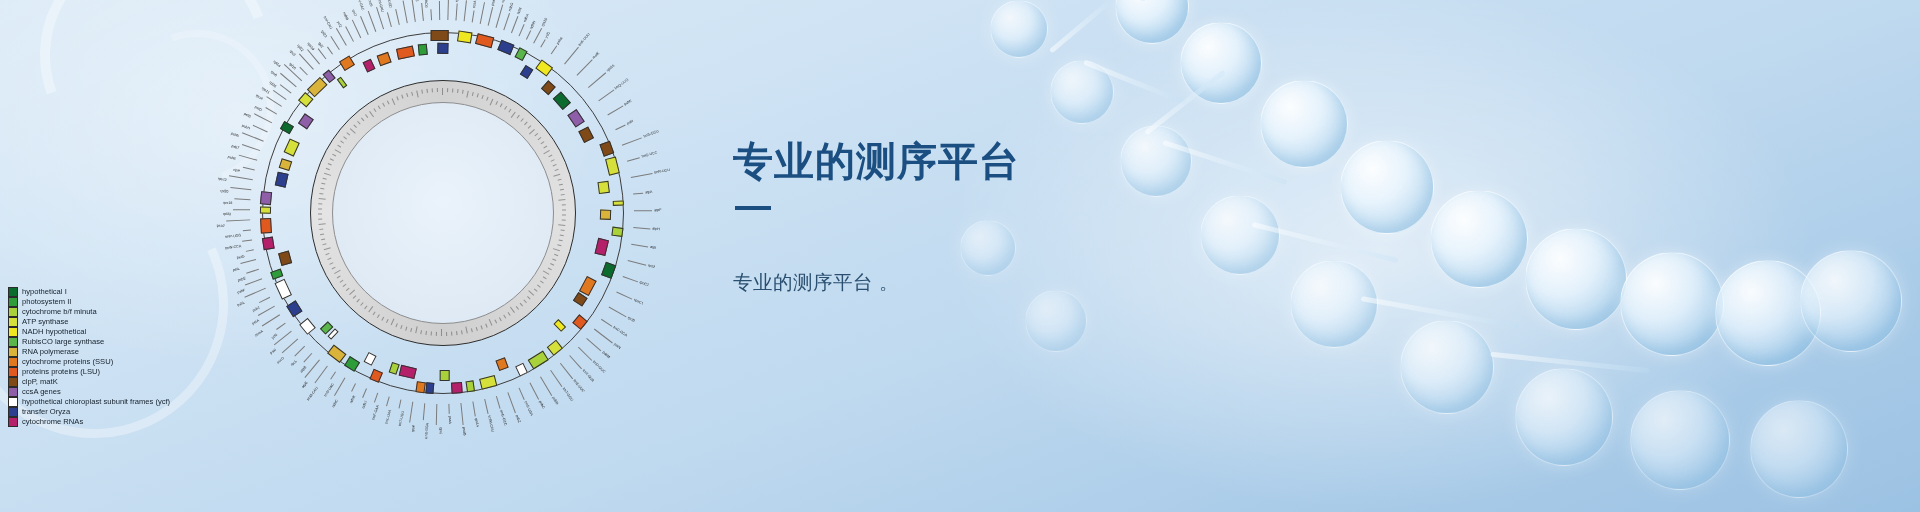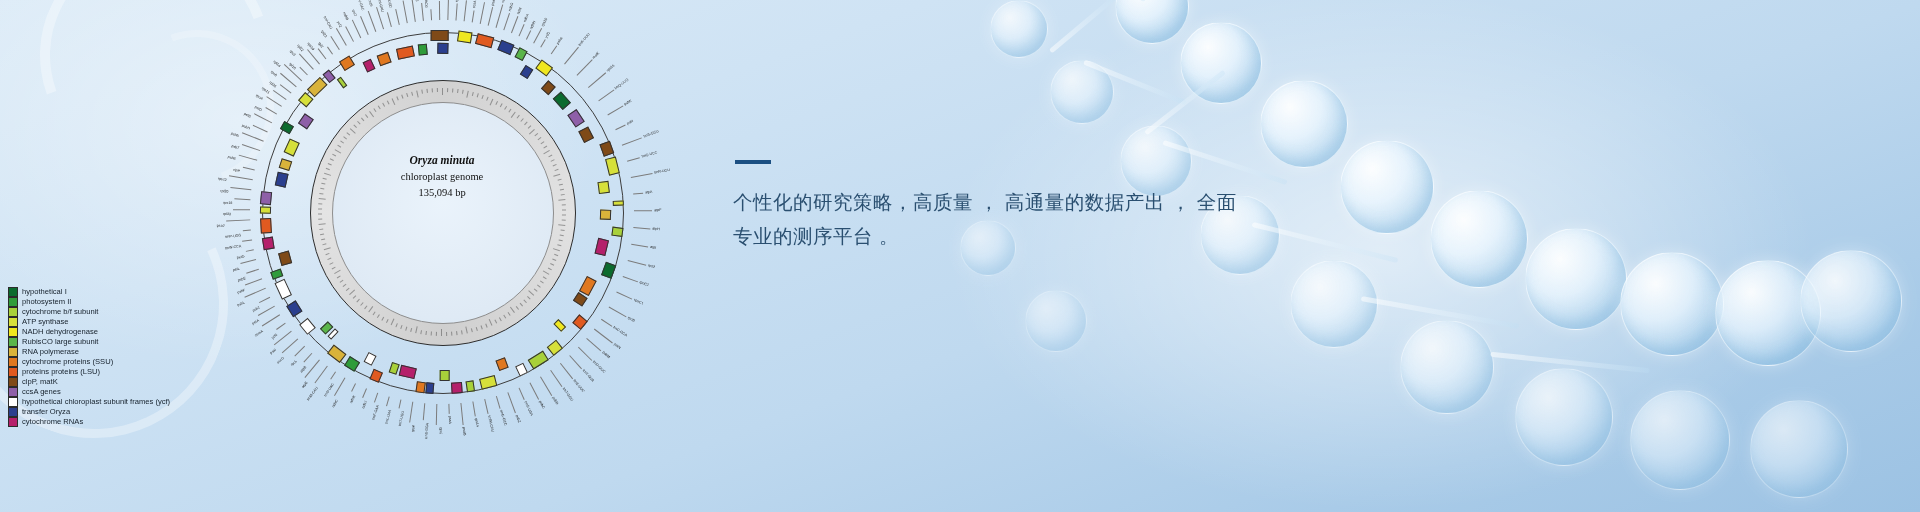--- a/index.html
+++ b/index.html
@@ -542,51 +542,46 @@
         <s style="transform-origin: 0px 0px; transform: rotate(283.757deg) translate(212.711px, -2px);">psaC</s>
         <s style="transform-origin: 0px 0px; transform: rotate(286.189deg) translate(217.708px, -2px);">ndhE</s>
         <s style="transform-origin: 0px 0px; transform: rotate(288.622deg) translate(211.896px, -2px);">ndhG</s>
         <s style="transform-origin: 0px 0px; transform: rotate(291.054deg) translate(212.013px, -2px);">ndhI</s>
         <s style="transform-origin: 0px 0px; transform: rotate(293.486deg) translate(207.239px, -2px);">ndhA</s>
         <s style="transform-origin: 0px 0px; transform: rotate(295.919deg) translate(203.452px, -2px);">ndhH</s>
         <s style="transform-origin: 0px 0px; transform: rotate(298.351deg) translate(211.159px, -2px);">rps15</s>
         <s style="transform-origin: 0px 0px; transform: rotate(300.784deg) translate(202.97px, -2px);">ycf1</s>
       </div>
 
-    <div class="center-label">
-      <div class="sp">Oryza minuta</div>
-      <div class="cg">chloroplast genome</div>
-      <div class="bp">135,094 bp</div>
-    </div>
   </div>
 
   <div id="legend">
       <div class="row">
         <span class="sw" style="background: rgb(11, 107, 46);"></span>
         <span class="lb">hypothetical I</span>
       </div>
       <div class="row">
         <span class="sw" style="background: rgb(47, 156, 58);"></span>
         <span class="lb">photosystem II</span>
       </div>
       <div class="row">
         <span class="sw" style="background: rgb(168, 209, 58);"></span>
-        <span class="lb">cytochrome b/f subunit</span>
+        <span class="lb">cytochrome b/f minuta</span>
       </div>
       <div class="row">
         <span class="sw" style="background: rgb(214, 224, 58);"></span>
         <span class="lb">ATP synthase</span>
       </div>
       <div class="row">
         <span class="sw" style="background: rgb(239, 231, 31);"></span>
-        <span class="lb">NADH dehydrogenase</span>
+        <span class="lb">NADH hypothetical</span>
       </div>
       <div class="row">
         <span class="sw" style="background: rgb(90, 181, 74);"></span>
-        <span class="lb">RubisCO large subunit</span>
+        <span class="lb">RubisCO large synthase</span>
       </div>
       <div class="row">
         <span class="sw" style="background: rgb(217, 179, 58);"></span>
         <span class="lb">RNA polymerase</span>
       </div>
       <div class="row">
         <span class="sw" style="background: rgb(224, 120, 32);"></span>
         <span class="lb">cytochrome proteins (SSU)</span>
       </div>
       <div class="row">
@@ -609,20 +604,21 @@
         <span class="sw" style="background: rgb(43, 63, 142);"></span>
         <span class="lb">transfer Oryza</span>
       </div>
       <div class="row">
         <span class="sw" style="background: rgb(181, 32, 107);"></span>
         <span class="lb">cytochrome RNAs</span>
       </div>
     </div>
 
   <div id="copy">
+    <h1>专业的测序平台</h1>
     <div class="rule"></div>
     <p>
-      <span>个性化的研究策略，高质量  ，  高通量的数据产出  ，  全面</span><br>
+      <br>
       <span>专业的测序平台 。</span>
     </p>
   </div>
 
 </div>
 
 </body></html>

